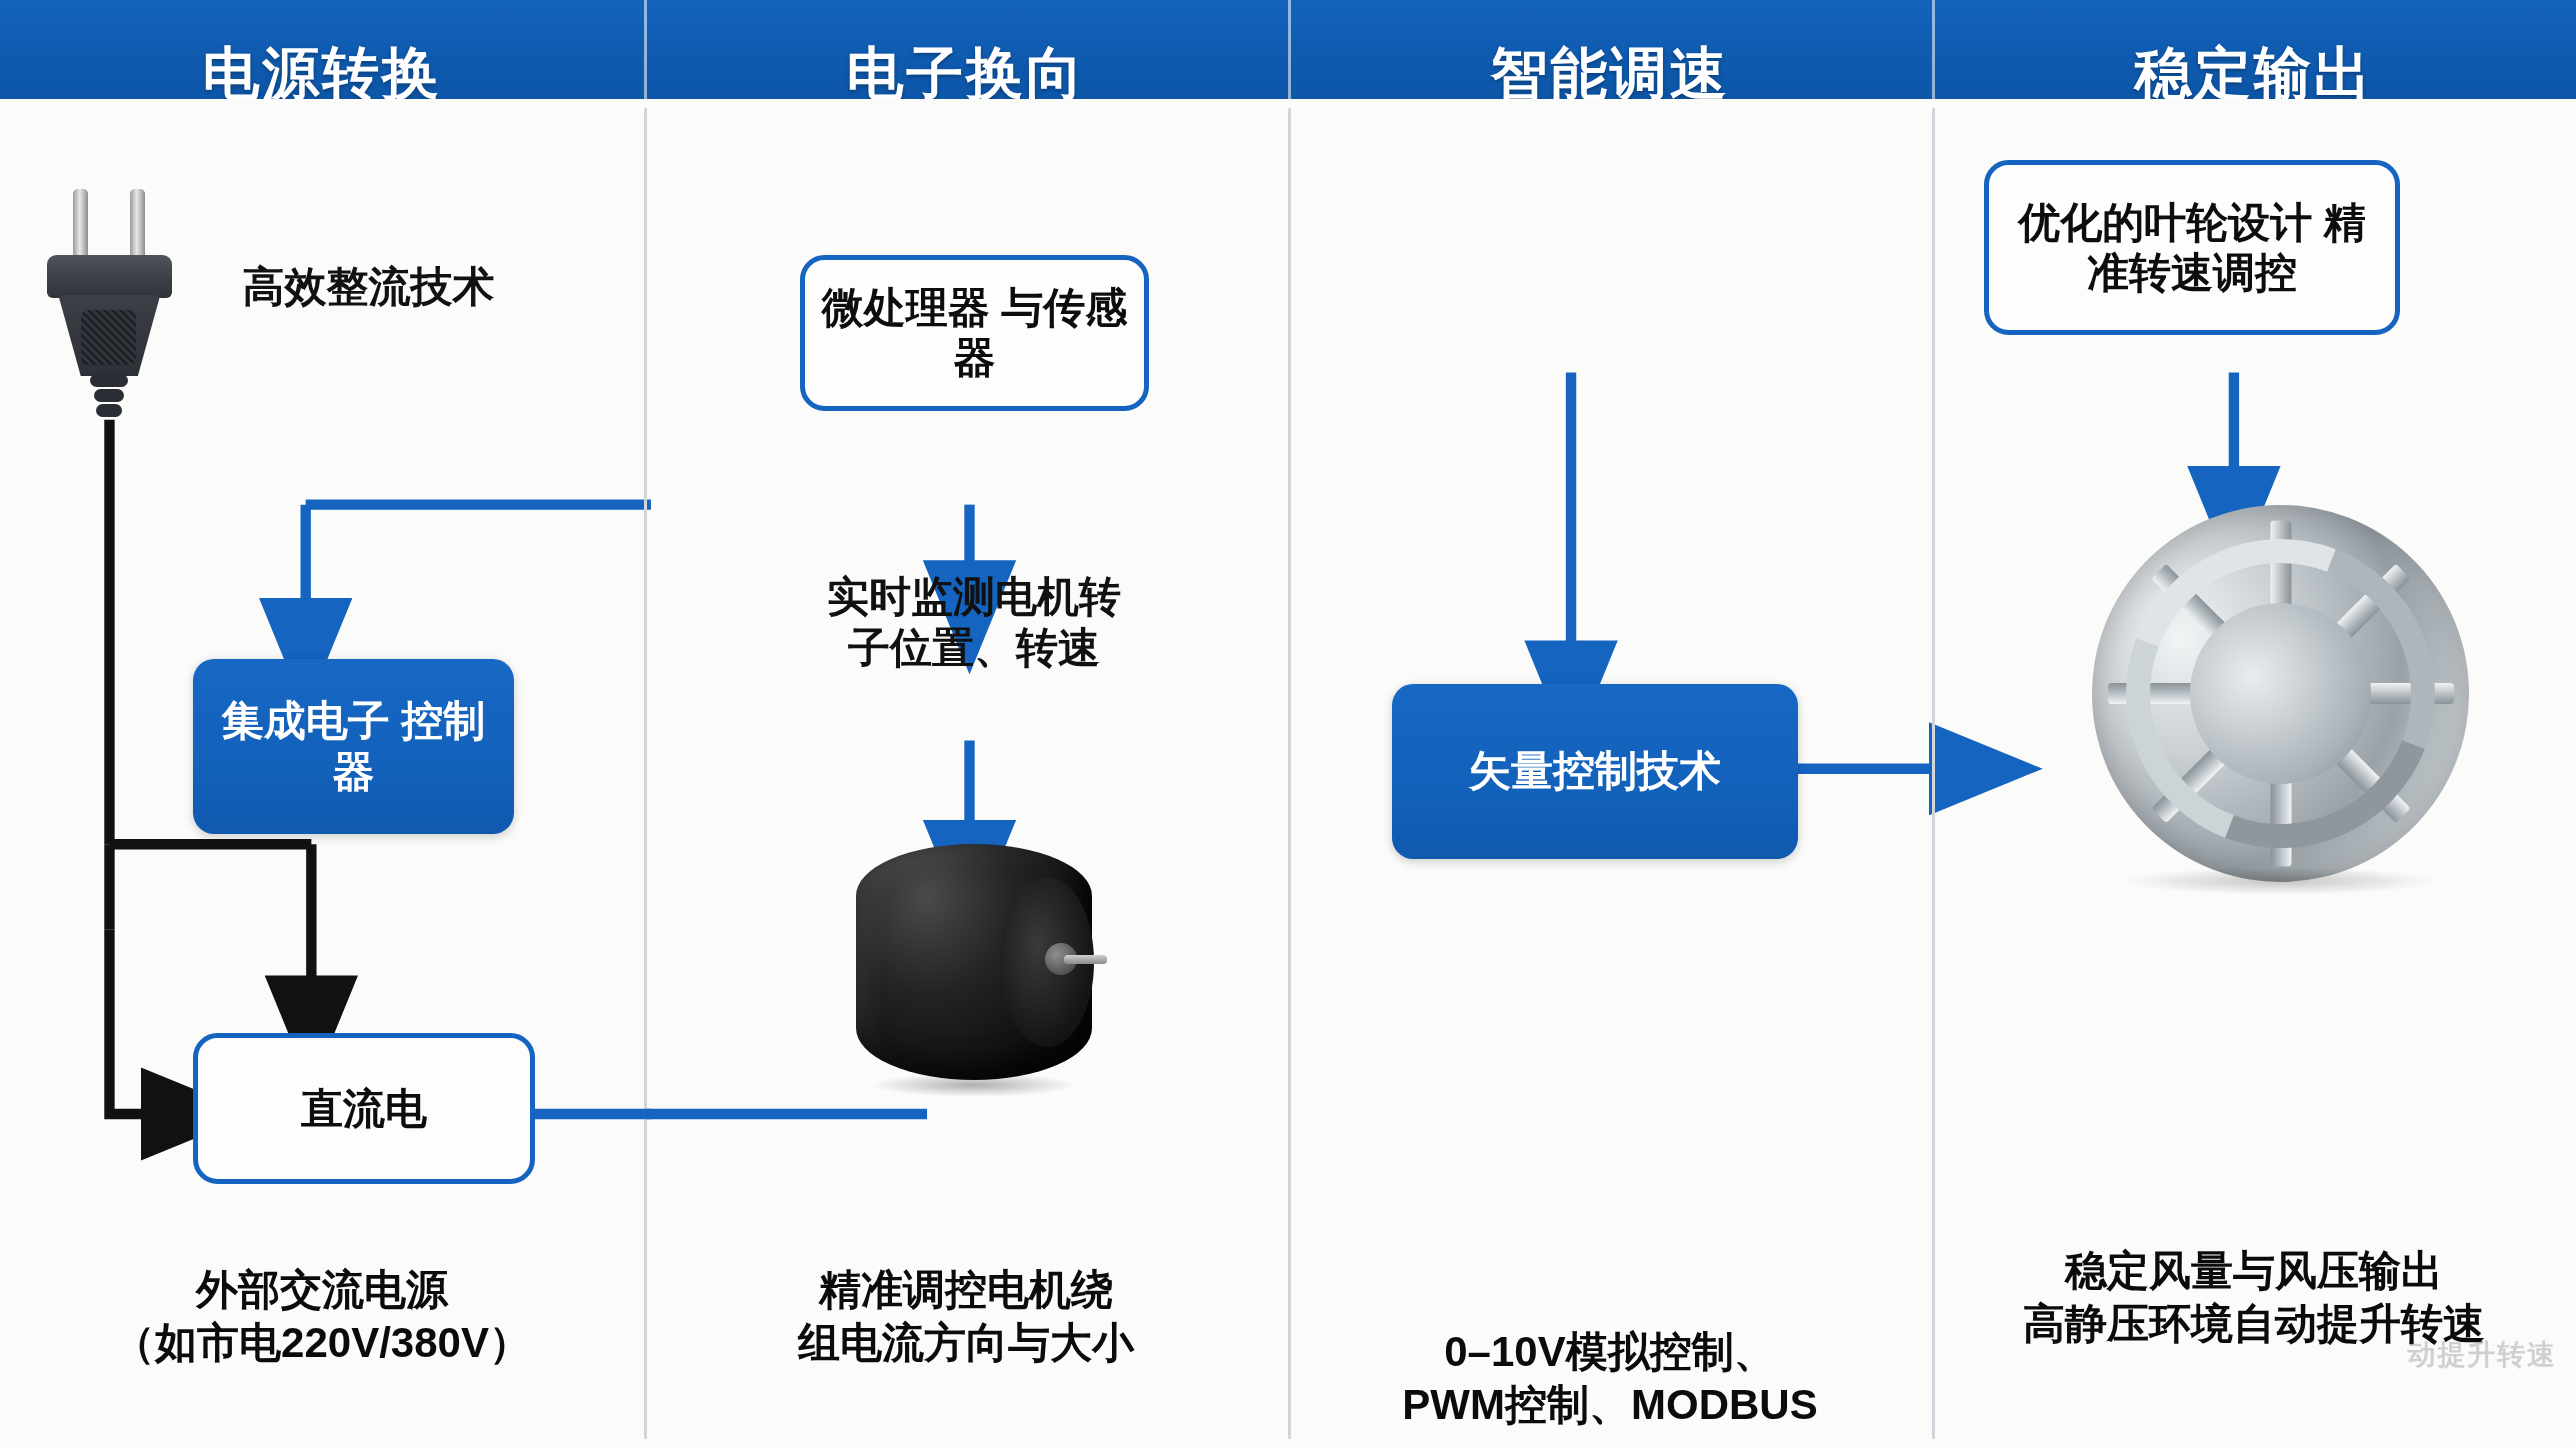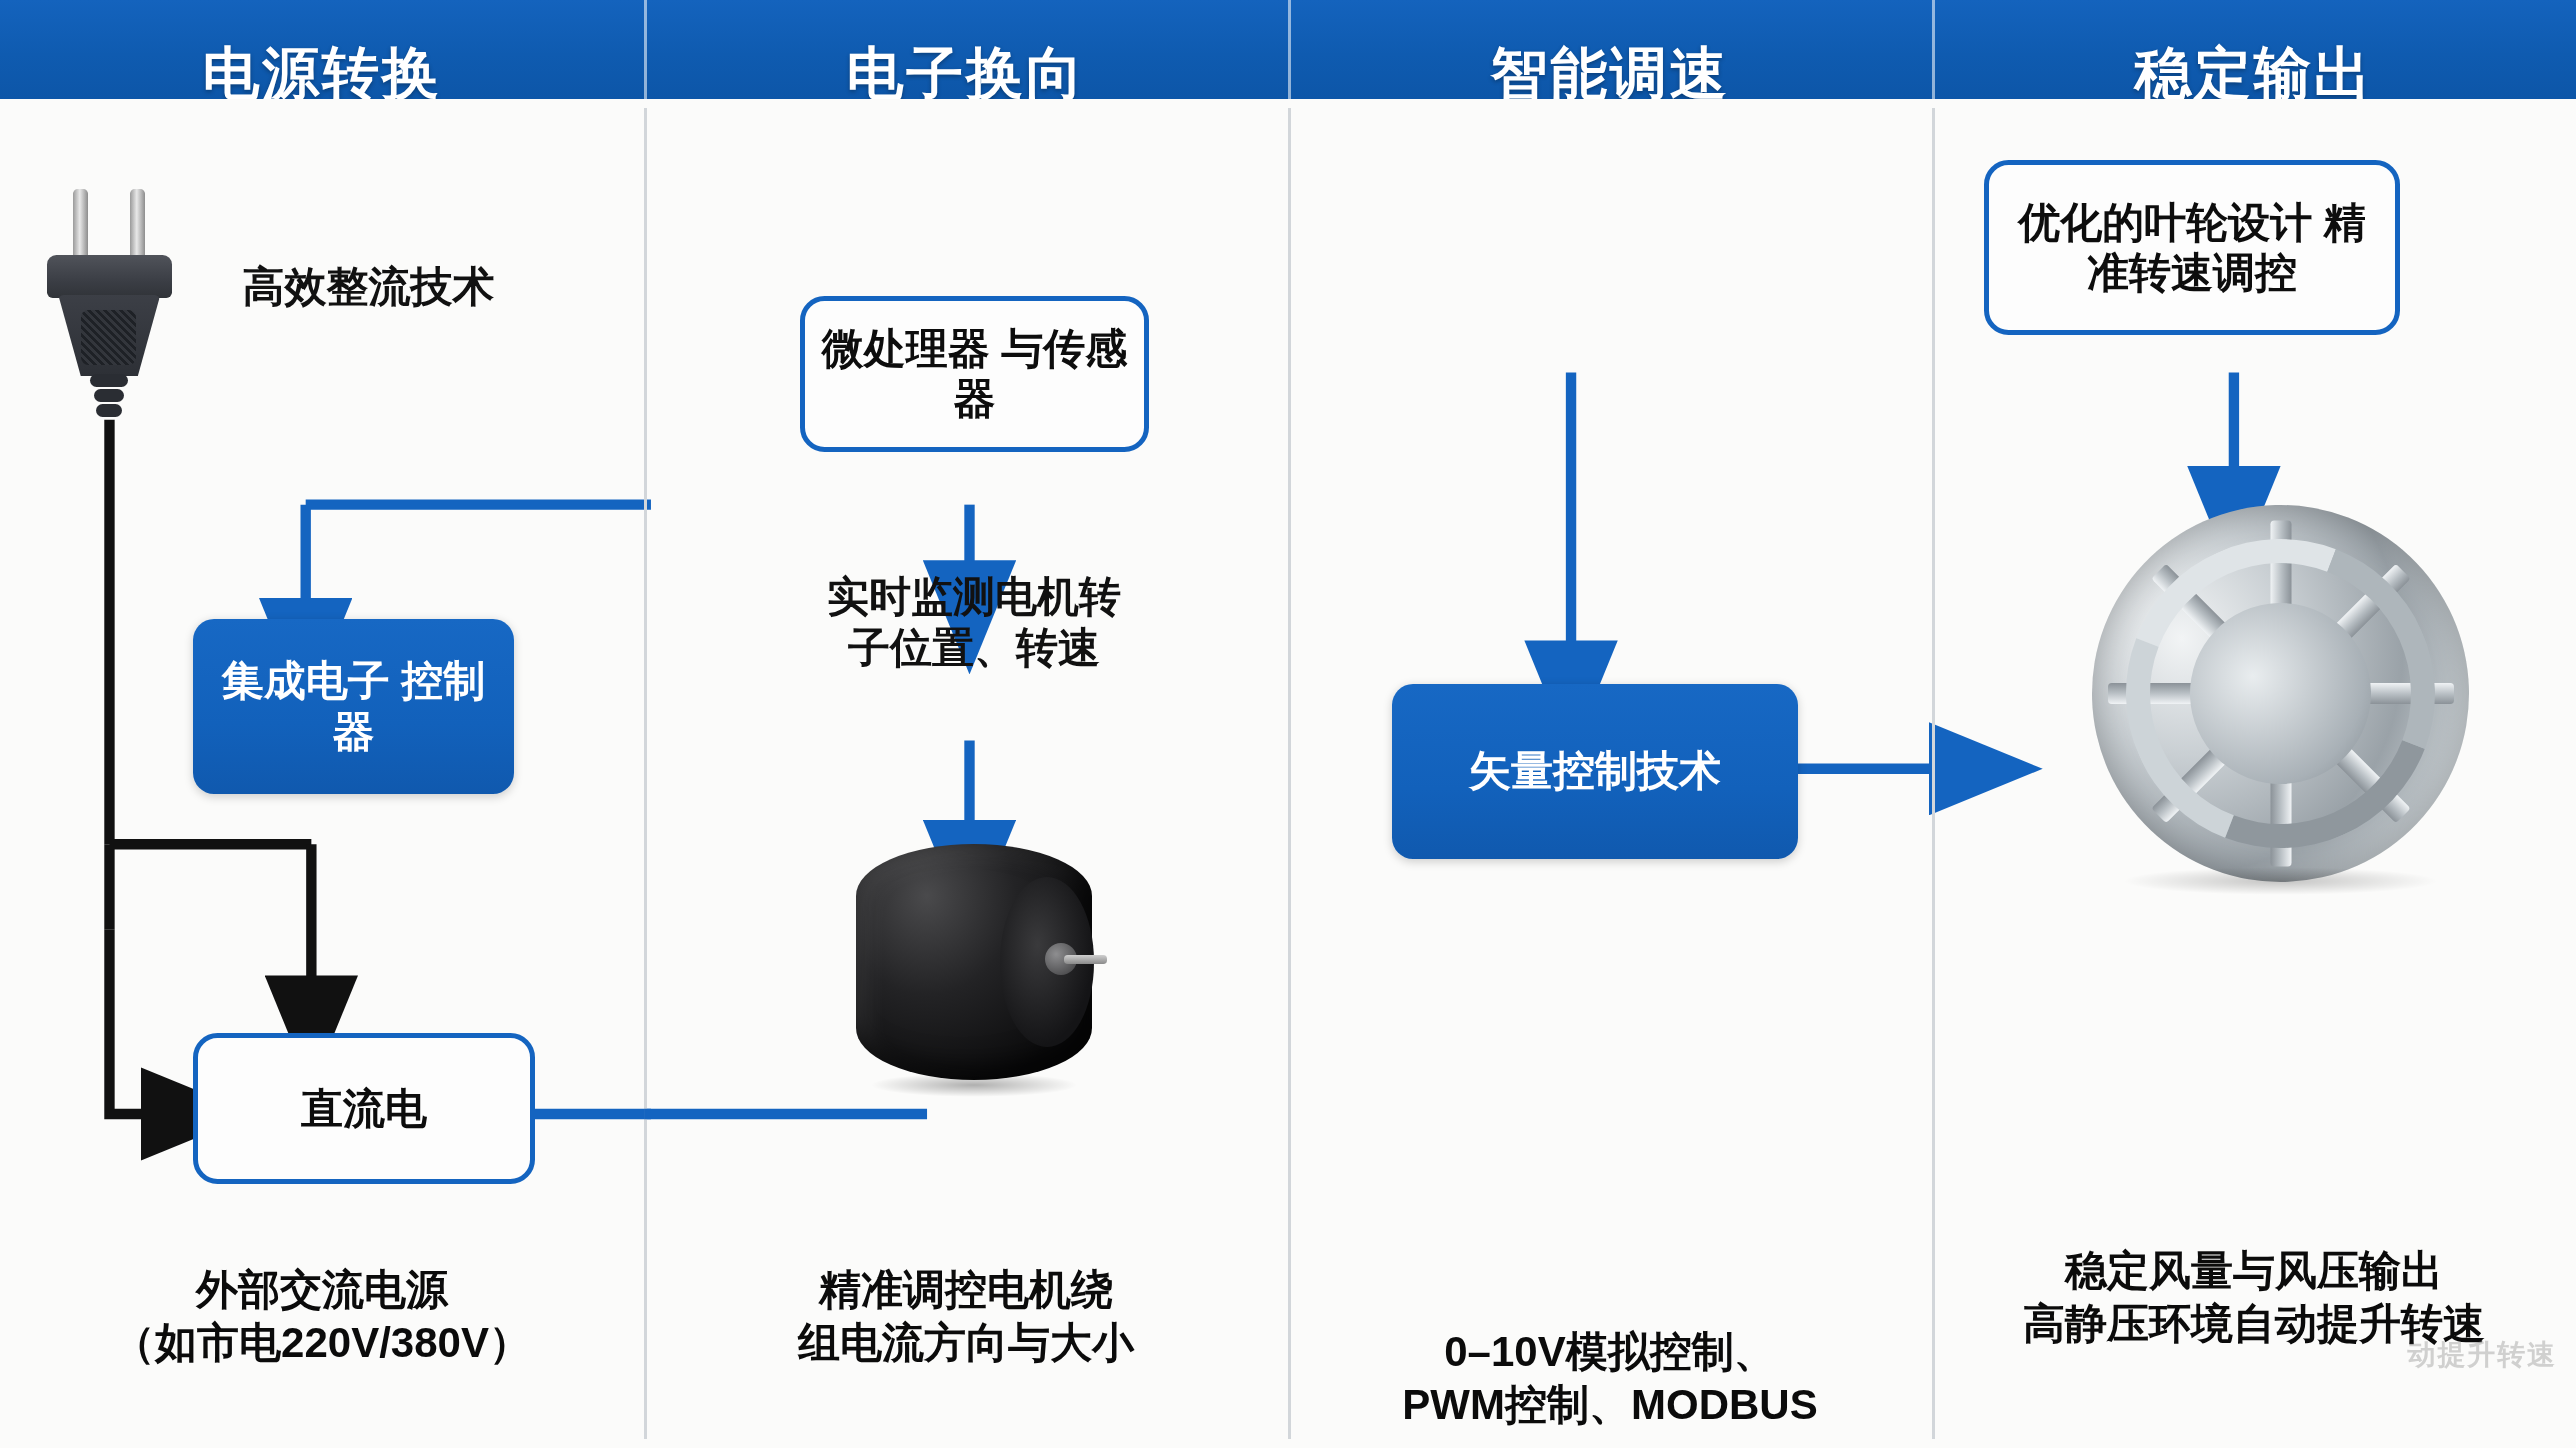--- a/index.html
+++ b/index.html
@@ -230,41 +230,41 @@
         <path d="M 116 880 L 116 1076 L 160 1076" stroke="#111111" stroke-width="11" fill="none" marker-end="url(#blackarrow)"></path>
 
         <path d="M 324 430 L 324 540" stroke="#1464c0" stroke-width="11" fill="none" marker-end="url(#bluearrow)"></path>
         <path d="M 324 430 L 690 430" stroke="#1464c0" stroke-width="11" fill="none"></path>
 
         <path d="M 690 1076 L 500 1076" stroke="#1464c0" stroke-width="11" fill="none" marker-end="url(#bluearrow)"></path>
       </svg>
 
       <div class="plain-text" style="left:189px; top:162px; width:359px;">高效整流技术</div>
 
-      <div class="box-filled" style="left:193px; top:520px; width:321px; height:175px;">集成电子
+      <div class="box-filled" style="left:193px; top:560px; width:321px; height:175px;">集成电子
 控制器</div>
 
       <div class="box-outline" style="left:193px; top:934px; width:342px; height:151px;">直流电</div>
 
       <div class="caption" style="top:1165px;">外部交流电源
 （如市电220V/380V）</div>
     </div>
 
     <div class="col">
 
       <svg class="layer" width="651" height="1349" viewBox="0 0 690 1430">
 
         <path d="M 345 430 L 345 500" stroke="#1464c0" stroke-width="11" fill="none" marker-end="url(#bluearrow)"></path>
 
         <path d="M 345 680 L 345 775" stroke="#1464c0" stroke-width="11" fill="none" marker-end="url(#bluearrow)"></path>
 
         <path d="M 300 1076 L 0 1076" stroke="#1464c0" stroke-width="11" fill="none"></path>
       </svg>
 
-      <div class="box-outline" style="left:156px; top:156px; width:349px; height:156px;margin-top:41px;">微处理器
+      <div class="box-outline" style="left:156px; top:156px; width:349px; height:156px;">微处理器
 与传感器</div>
 
       <div class="plain-text" style="left:94px; top:472px; width:472px;">实时监测电机转
 子位置、转速</div>
 
       <div class="motor-wrap" style="left:212px; top:745px; width:236px; height:236px;">
         <div class="motor-can"></div>
         <div class="motor-face"></div>
         <div class="motor-hub"></div>
         <div class="motor-shaft"></div>

